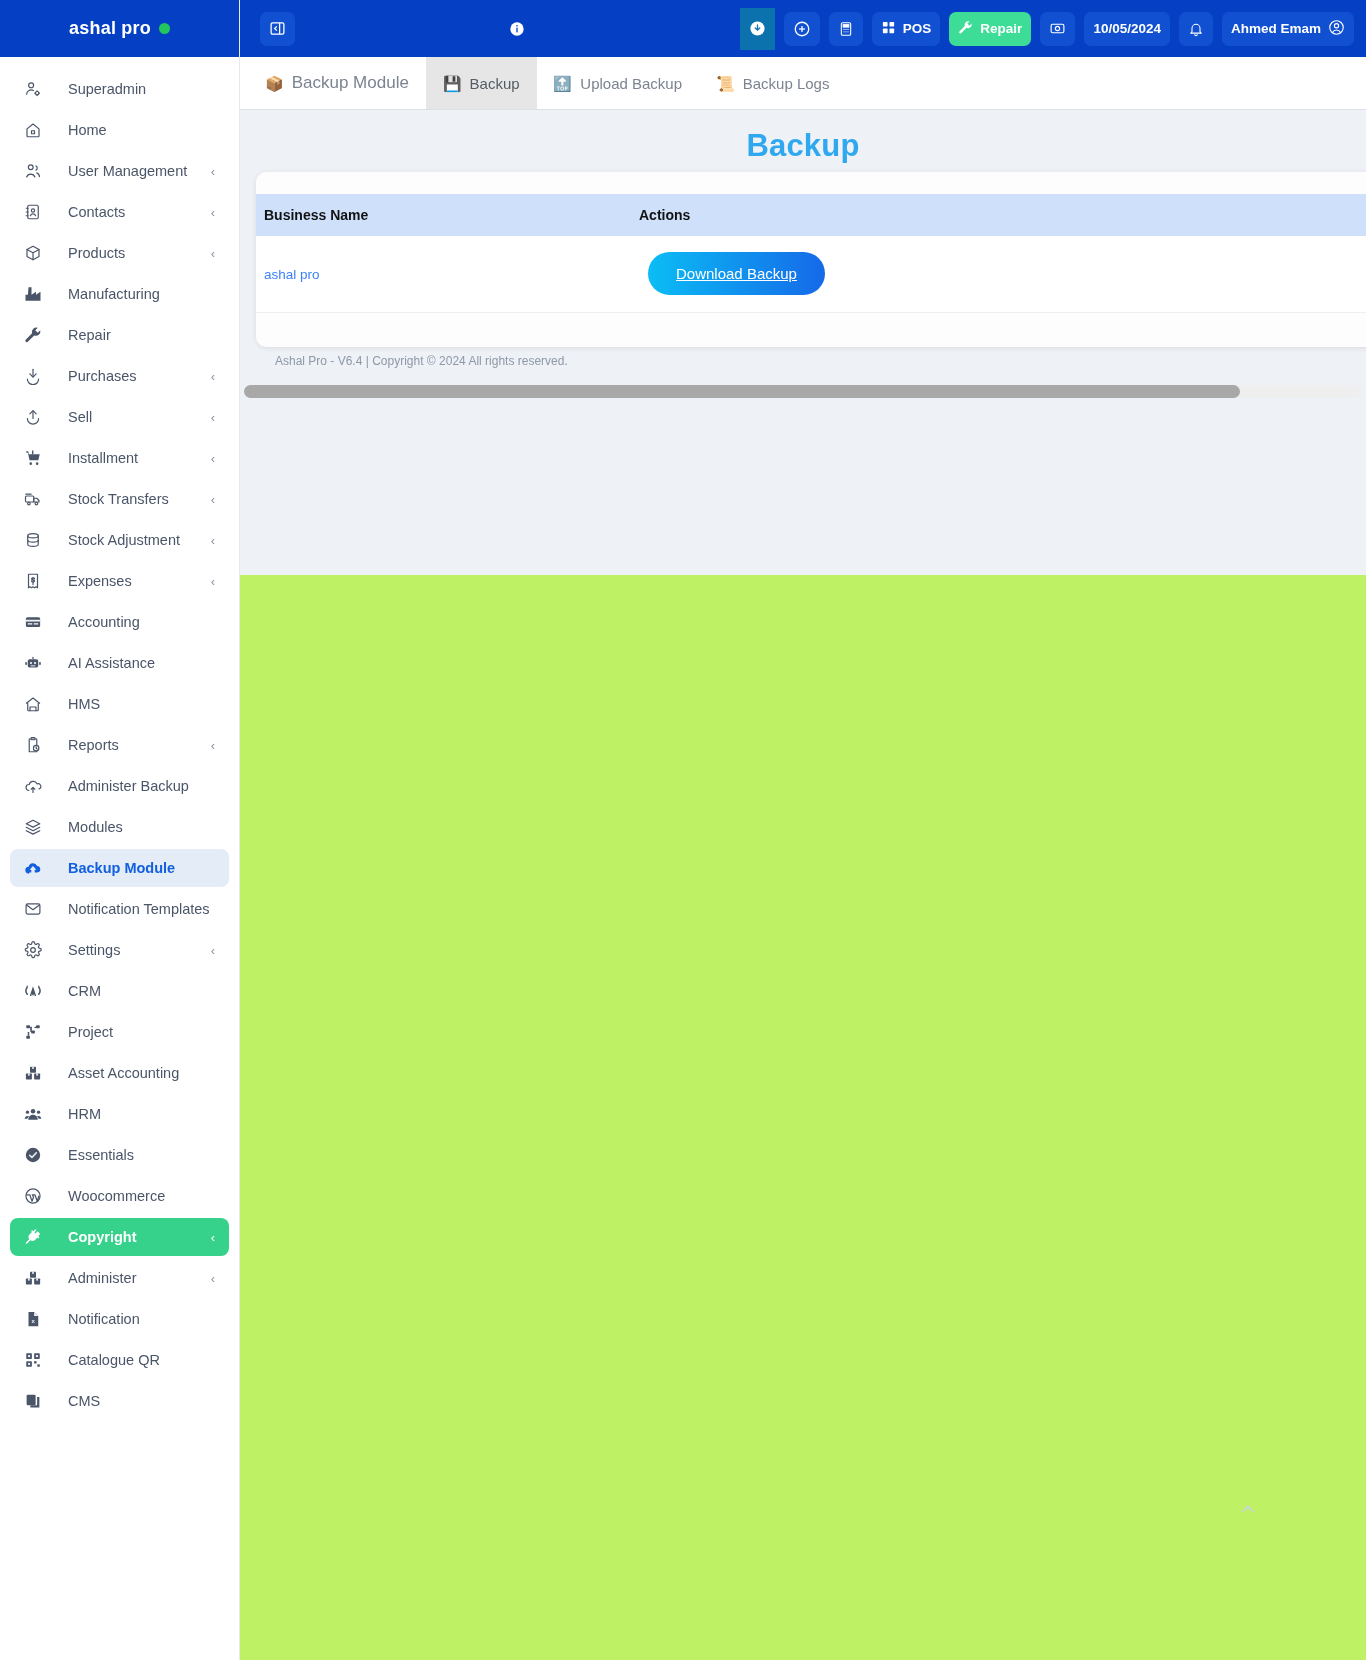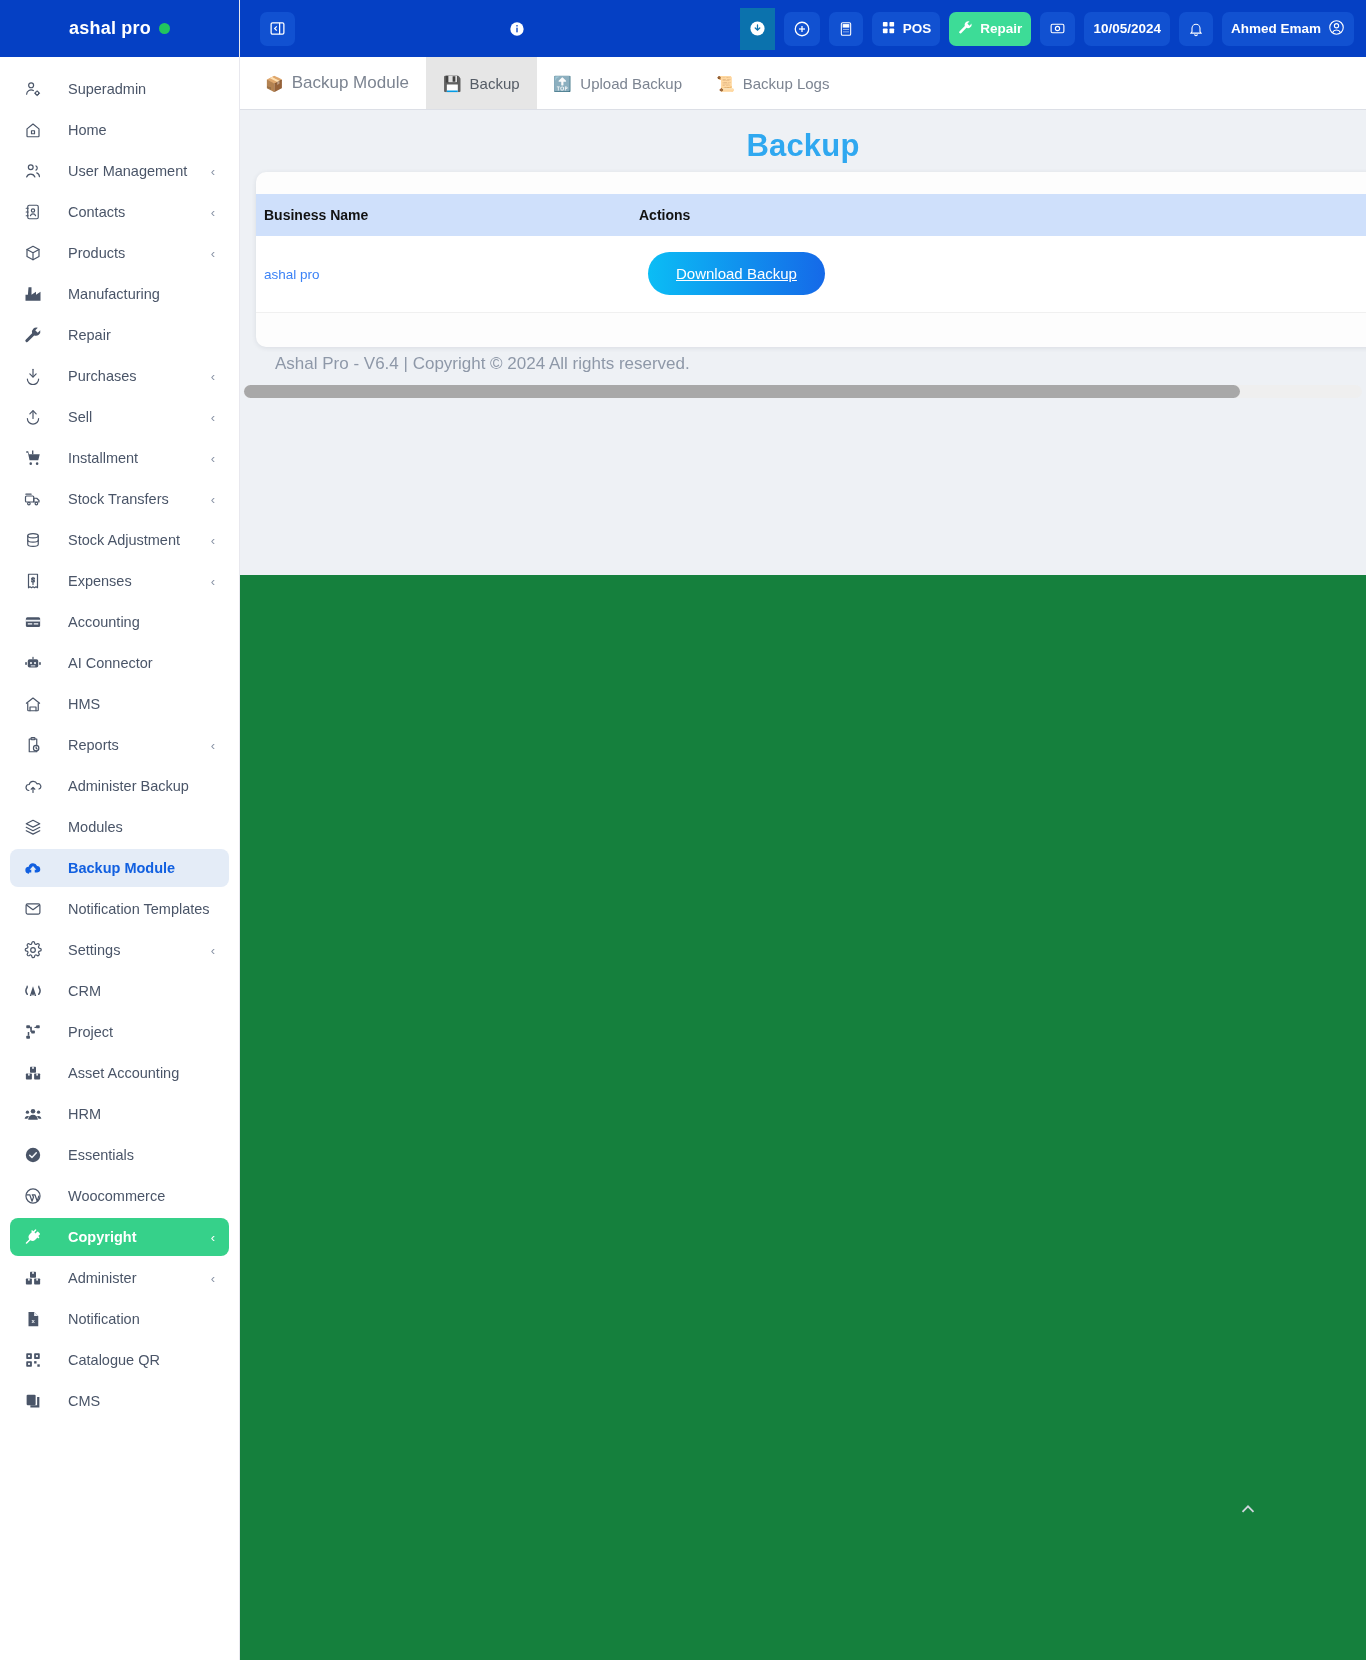--- a/index.html
+++ b/index.html
@@ -9,21 +9,21 @@
     font-family: "Liberation Sans", sans-serif;
     background: #ffffff;
     overflow: hidden;
   }
 
   
   #app {
     position: relative;
     width: 1366px;
     height: 1660px;
-    background: #15803d;
+    background: #bef264;
   }
 
   
   #sidebar {
     position: absolute;
     left: 0; top: 0;
     width: 240px;
     height: 1660px;
     background: #ffffff;
     border-right: 1px solid #e8e8ee;
@@ -227,21 +227,21 @@
     font-family: "Liberation Sans", sans-serif;
     cursor: pointer;
     margin-left: 9px;
     text-decoration: underline;
   }
   #footer-text {
     position: absolute;
     left: 35px;
     top: 244px;
     color: #8e98a8;
-    font-size: 17px;
+    font-size: 12px;
   }
   
   #hscroll {
     position: absolute;
     left: 4px;
     top: 275px;
     width: 1118px;
     height: 13px;
     background: #efefef;
     border-radius: 7px;
@@ -432,21 +432,21 @@
             <svg width="18" height="18" viewBox="0 0 24 24" fill="currentColor">
               <rect x="5" y="7" width="14" height="11" rx="2.4"></rect>
               <rect x="1.6" y="10.5" width="2.2" height="4" rx="1"></rect>
               <rect x="20.2" y="10.5" width="2.2" height="4" rx="1"></rect>
               <circle cx="9.3" cy="12" r="1.5" fill="#eef1f5"></circle>
               <circle cx="14.7" cy="12" r="1.5" fill="#eef1f5"></circle>
               <rect x="9" y="15.2" width="6" height="1.3" fill="#eef1f5"></rect>
               <rect x="11.2" y="3.8" width="1.6" height="3.2"></rect>
             </svg>
           </span>
-          <span class="nav-label">AI Connector</span>
+          <span class="nav-label">AI Assistance</span>
         </div>
         <div class="nav-item">
           <span class="nav-icon">
             <svg width="18" height="18" viewBox="0 0 24 24" fill="none" stroke="currentColor" stroke-width="1.6" stroke-linecap="round" stroke-linejoin="round">
               <path d="M3.2 11L12 4l8.8 7"></path>
               <path d="M5 11v9a1 1 0 001 1h12a1 1 0 001-1v-9"></path>
               <path d="M8 21v-5h8v5"></path>
             </svg>
           </span>
           <span class="nav-label">HMS</span>

